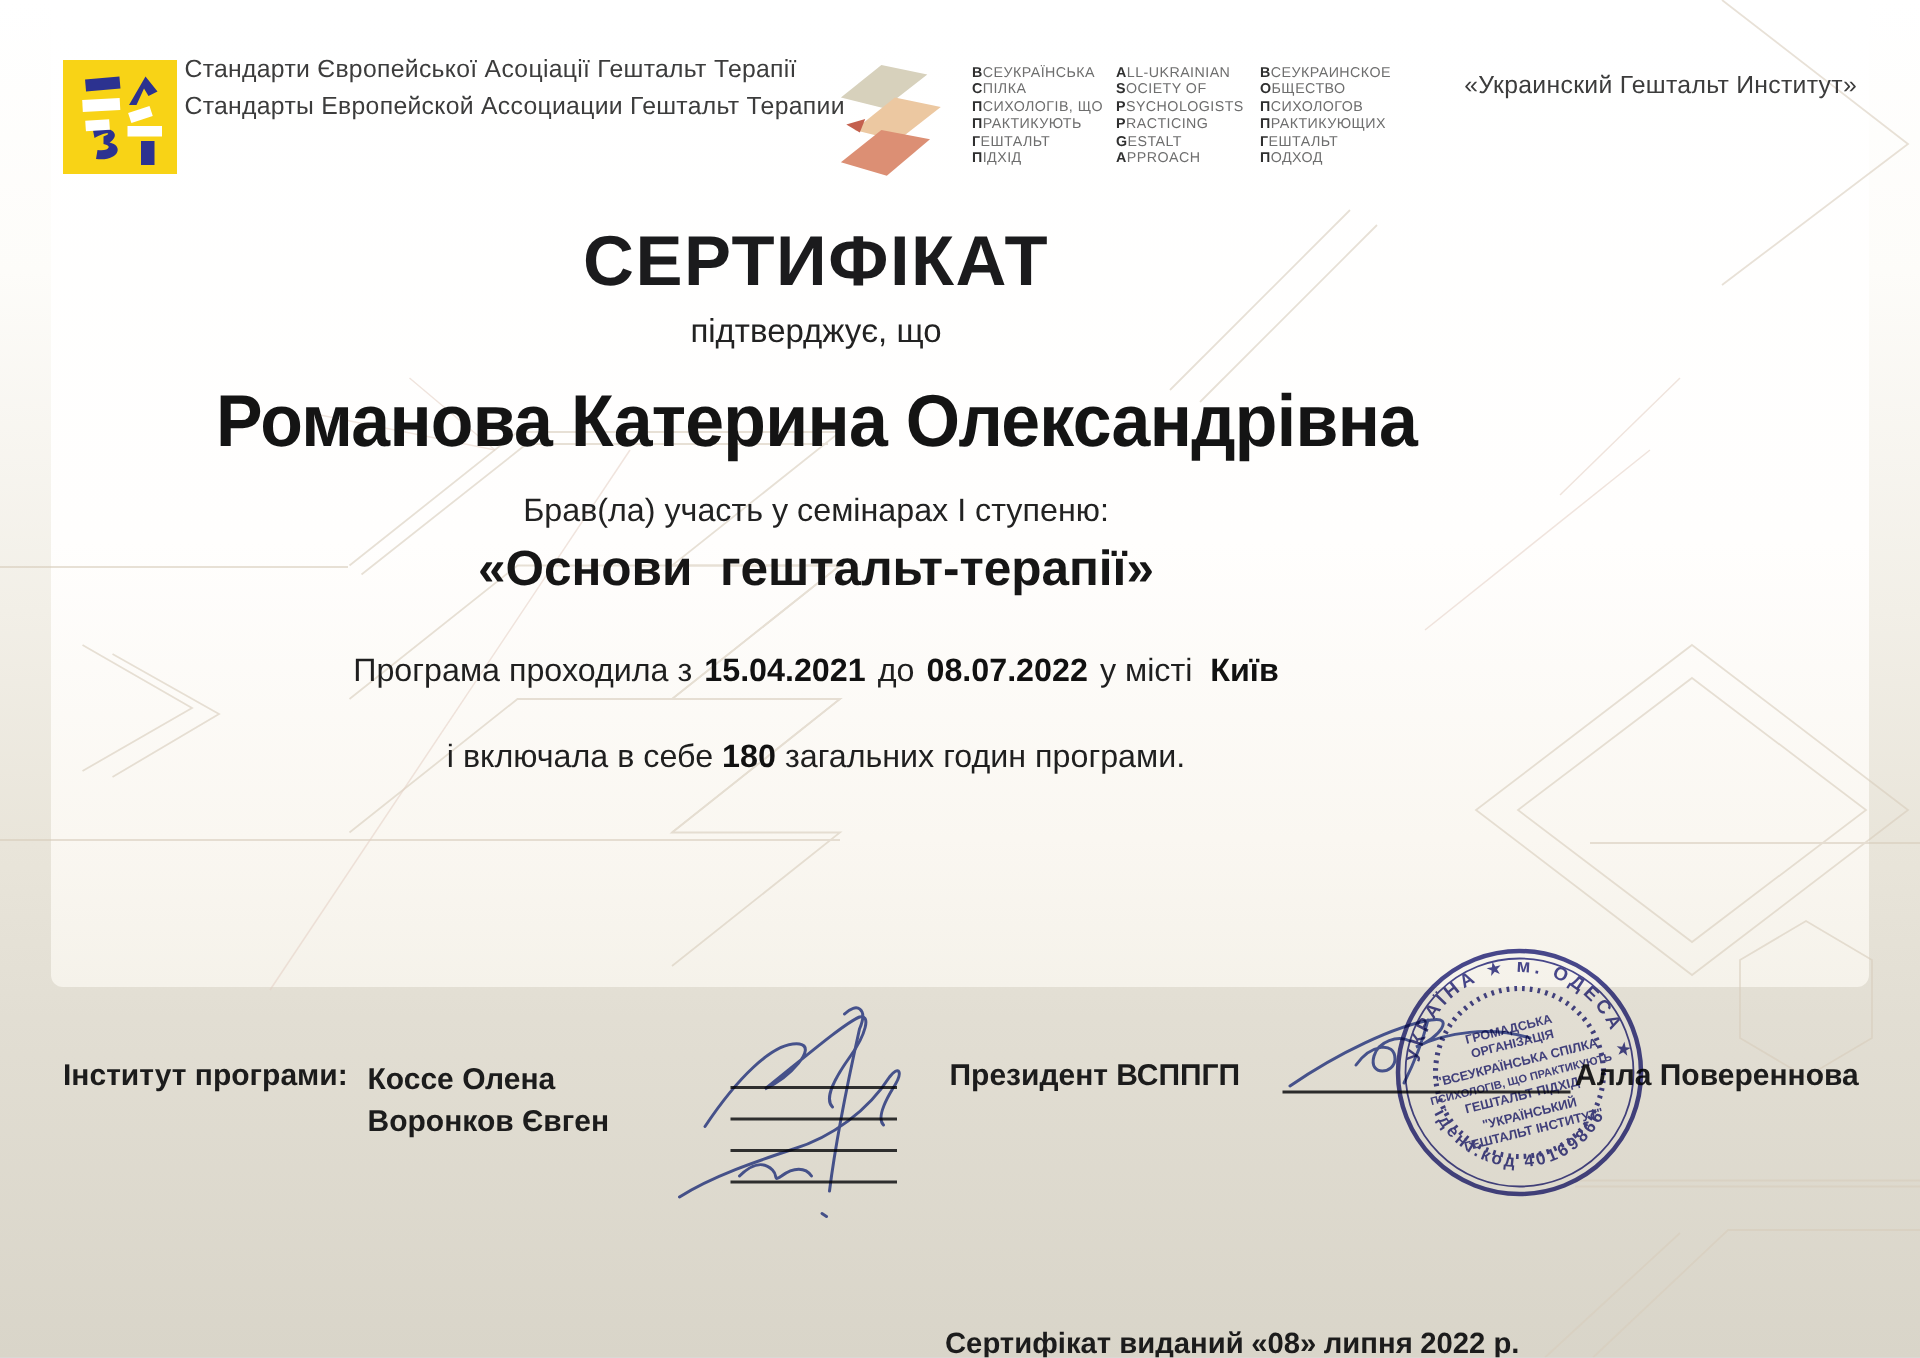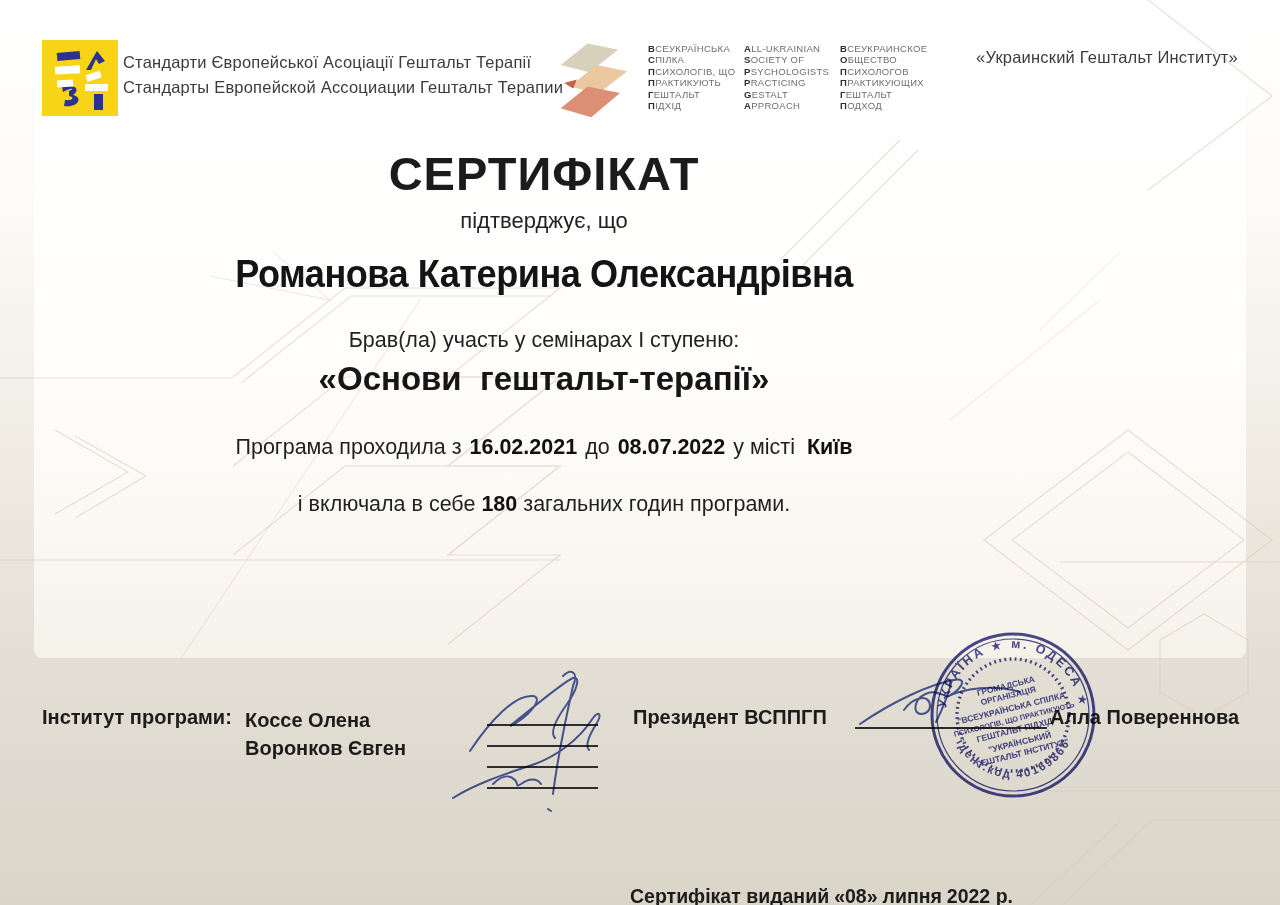--- a/index.html
+++ b/index.html
@@ -11,34 +11,34 @@
   }
   .panel{
     position:absolute;left:34px;top:0;width:1212px;height:658px;
     background:linear-gradient(180deg,#ffffff 0%,#fffefd 55%,#faf7f1 85%,#f5f2ea 100%);
     border-radius:0 0 8px 8px;
   }
   .pattern{position:absolute;left:0;top:0;width:1280px;height:905px;pointer-events:none;}
 
   
   .eagt-logo{position:absolute;left:42px;top:40px;width:76px;height:76px;}
-  .eagt-lines{position:absolute;left:123px;top:50px;font-size:16.5px;line-height:24.5px;color:#3c3c3c;letter-spacing:.2px;}
+  .eagt-lines{position:absolute;left:123px;top:34px;font-size:16.5px;line-height:24.5px;color:#3c3c3c;letter-spacing:.2px;}
   .society{position:absolute;left:557px;top:36px;display:flex;}
   .society-logo{width:72px;height:90px;margin-top:2px;}
   .org-cols{display:flex;margin-left:19px;margin-top:7px;}
   .org-col{width:96px;font-size:9.5px;line-height:11.4px;letter-spacing:.3px;color:#6e6e6e;}
   .org-col .line{display:block;}
   .org-col .line::first-letter{font-weight:bold;color:#2f2f2f;}
   .institute{position:absolute;right:42px;top:46px;text-align:right;font-size:16.5px;line-height:23px;color:#3c3c3c;letter-spacing:.2px;}
 
   
   .cline{position:absolute;left:0;width:1088px;text-align:center;}
   .title{top:146px;font-size:47px;font-weight:800;letter-spacing:1px;color:#1b1b1d;}
   .confirms{top:208px;font-size:22px;color:#222;}
-  .name{top:253px;font-size:38px;font-weight:800;color:#141414;}
+  .name{top:253px;font-size:49px;font-weight:800;color:#141414;}
   .name>span{display:inline-block;transform:scaleX(.95);letter-spacing:-.5px;}
   .participation{top:328px;font-size:21.5px;color:#222;}
   .course{top:360px;font-size:33px;font-weight:800;color:#161616;white-space:pre-wrap;}
   .program{top:435px;font-size:21.5px;color:#1f1f1f;}
   .hours{top:492px;font-size:21.5px;color:#1f1f1f;}
   .b800{font-weight:800;color:#111;margin-top:47px;}
   .mx{margin:0 8px;}
   .ml{margin-left:12px;}
   .mh{margin:0 6px;}
 
@@ -155,21 +155,21 @@
     <div>«Украинский Гештальт Институт»</div>
   </div>
 
   <div class="cline title">СЕРТИФІКАТ</div>
   <div class="cline confirms">підтверджує, що</div>
   <div class="cline name"><span>Романова Катерина Олександрівна</span></div>
   <div class="cline participation">Брав(ла) участь у семінарах І ступеню:</div>
   <div class="cline course">«Основи  гештальт-терапії»</div>
 
   <div class="cline program">
-    <span>Програма проходила з</span><span class="b800 mx">16.02.2021</span><span>до</span><span class="b800 mx">08.07.2022</span><span>у місті</span><span class="b800 ml">Київ</span>
+    <span>Програма проходила з</span><span class="b800 mx">15.04.2021</span><span>до</span><span class="b800 mx">08.07.2022</span><span>у місті</span><span class="b800 ml">Київ</span>
   </div>
 
   <div class="cline hours">
     <span>і включала в себе</span><span class="b800 mh">180</span><span>загальних годин програми.</span>
   </div>
 
   <div class="ftext director-label">Інститут програми:</div>
   <div class="ftext directors">
     <div>Коссе Олена</div>
     <div>Воронков Євген</div>

